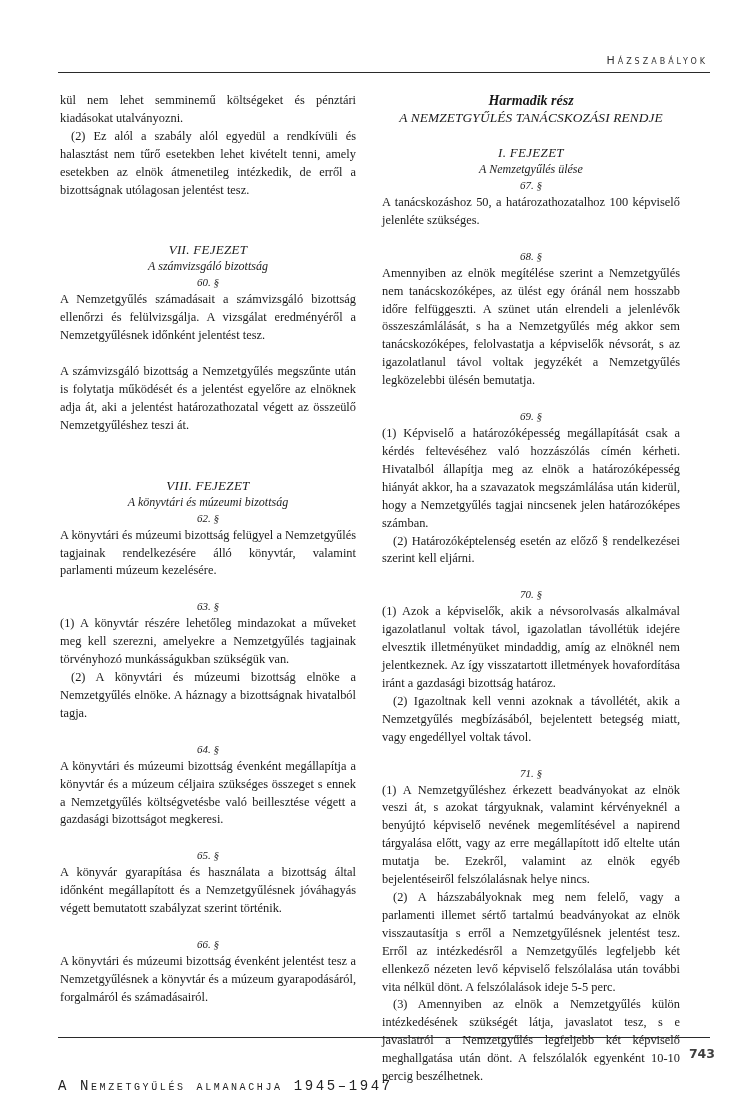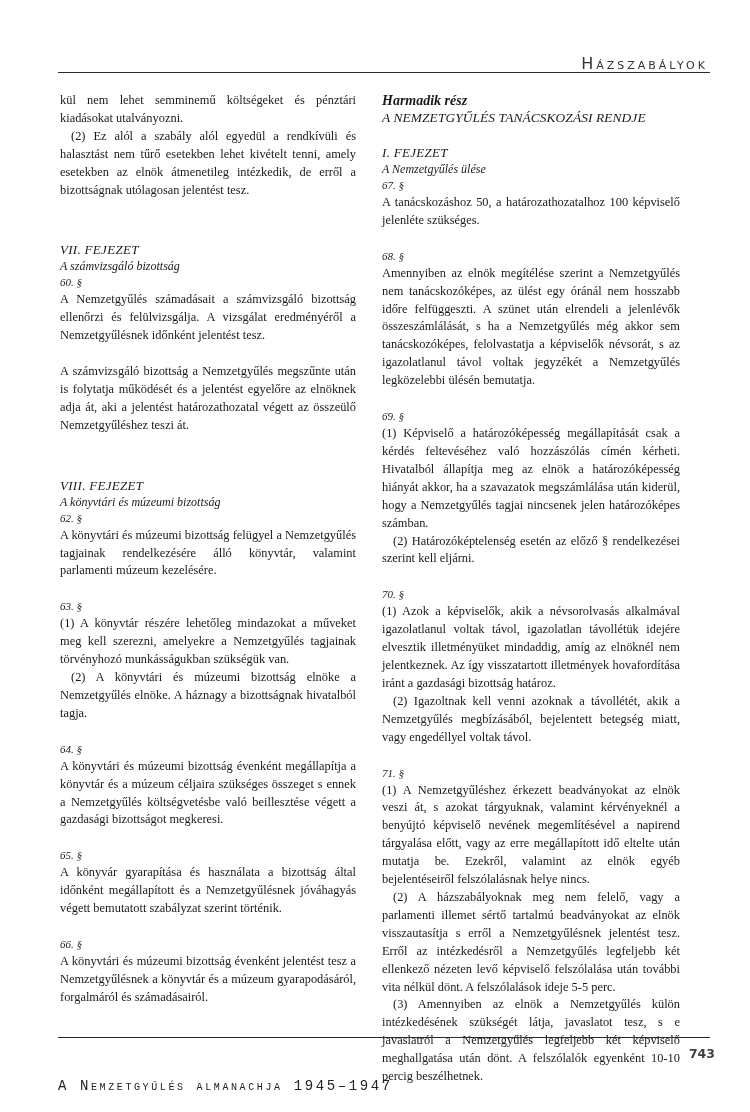--- a/index.html
+++ b/index.html
@@ -4,39 +4,39 @@
   <style>
     html, body { margin: 0; padding: 0; background: #ffffff; }
     body {
       width: 750px; height: 1112px; position: relative; overflow: hidden;
       font-family: "Liberation Serif", "DejaVu Serif", serif;
       color: #1a1a1a;
     }
     .running-head {
       position: absolute; right: 42px; top: 54px;
       font-family: "DejaVu Sans", "Liberation Sans", sans-serif;
-      font-size: 16px; letter-spacing: 3px; color: #333;
+      font-size: 11px; letter-spacing: 3px; color: #333;
       font-variant: small-caps;
     }
     .rule {
       position: absolute; left: 58px; width: 652px; height: 0;
       border-top: 1.5px solid #2a2a2a;
     }
     .rule.top { top: 72px; }
     .rule.bottom { top: 1037px; }
     .col {
       position: absolute; top: 92px; width: 296px;
       font-size: 12.4px; line-height: 17.9px; text-align: justify;
       hyphens: manual;
     }
     .col.left { left: 60px; }
     .col.right { left: 382px; width: 298px; }
     .col p { margin: 0; }
     .col p.indent { text-indent: 11px; }
-    .center { font-style: italic; }
+    .center { text-align: center; font-style: italic; }
     .chapter { font-size: 13px; letter-spacing: 0.3px; }
     .chtitle { font-size: 12px; line-height: 15px; }
     .para-num { font-size: 11px; line-height: 17px; }
     .gap-m { height: 18px; }
     .gap-l { height: 42px; }
     .part-title { font-weight: bold; font-size: 14px; line-height: 17px; }
     .part-subtitle { font-size: 13.4px; line-height: 17px; letter-spacing: 0.1px; white-space: nowrap; }
     .footer {
       position: absolute; left: 58px; top: 1078px;
       font-family: Liberation Mono, monospace;

